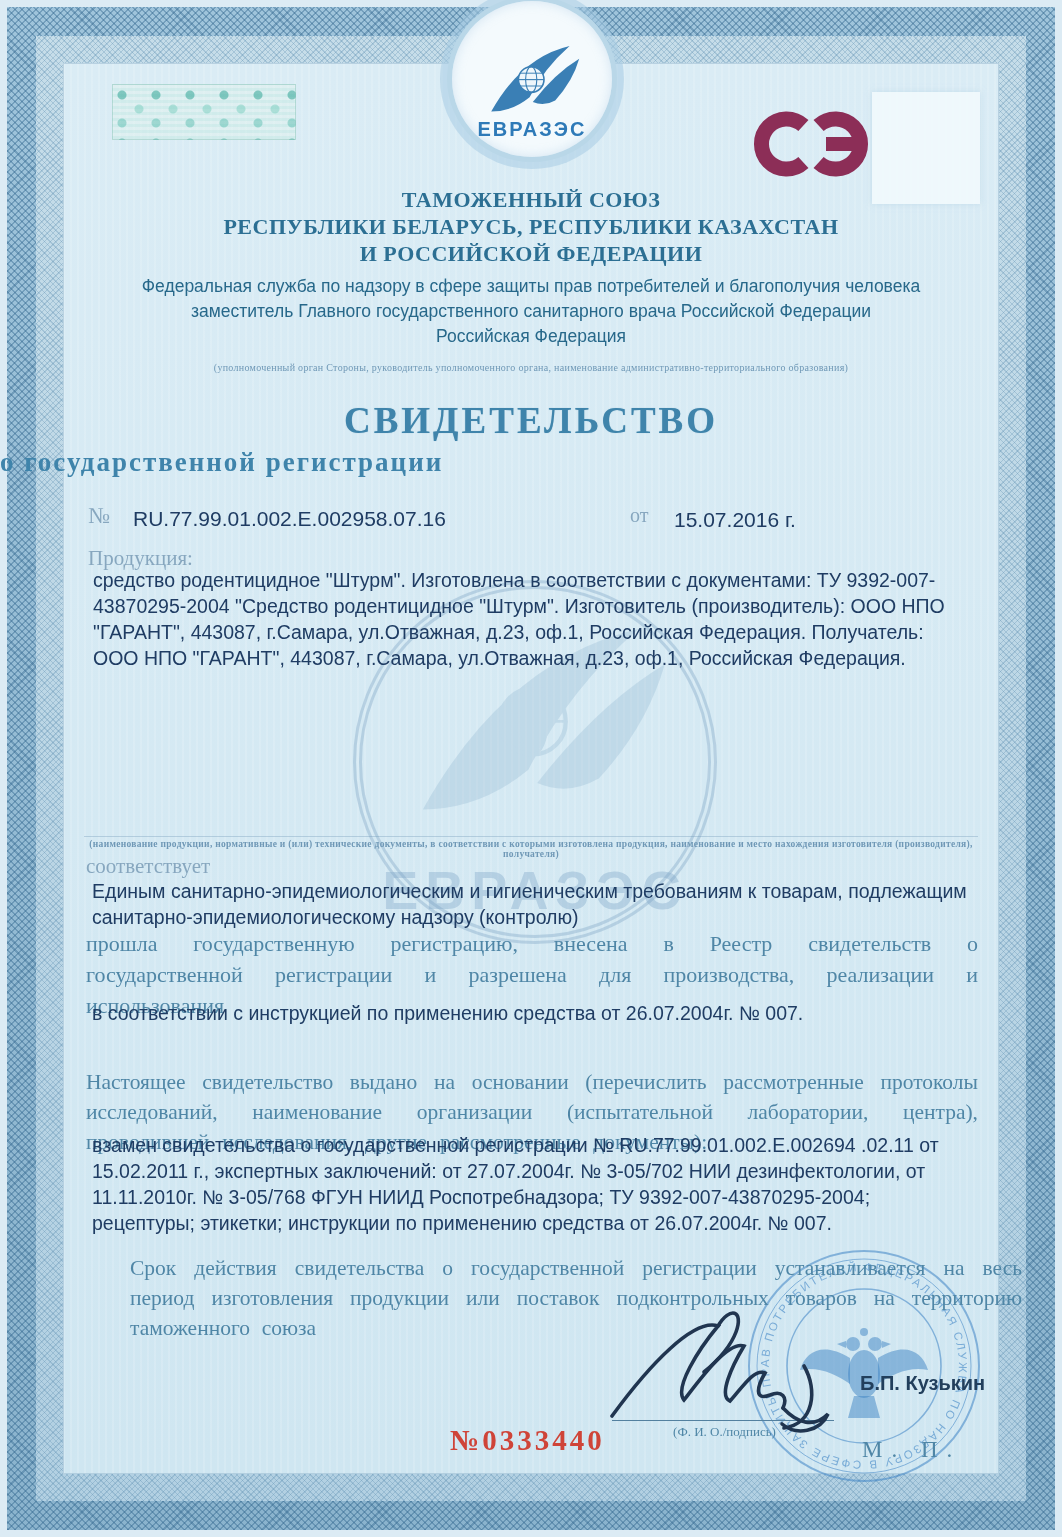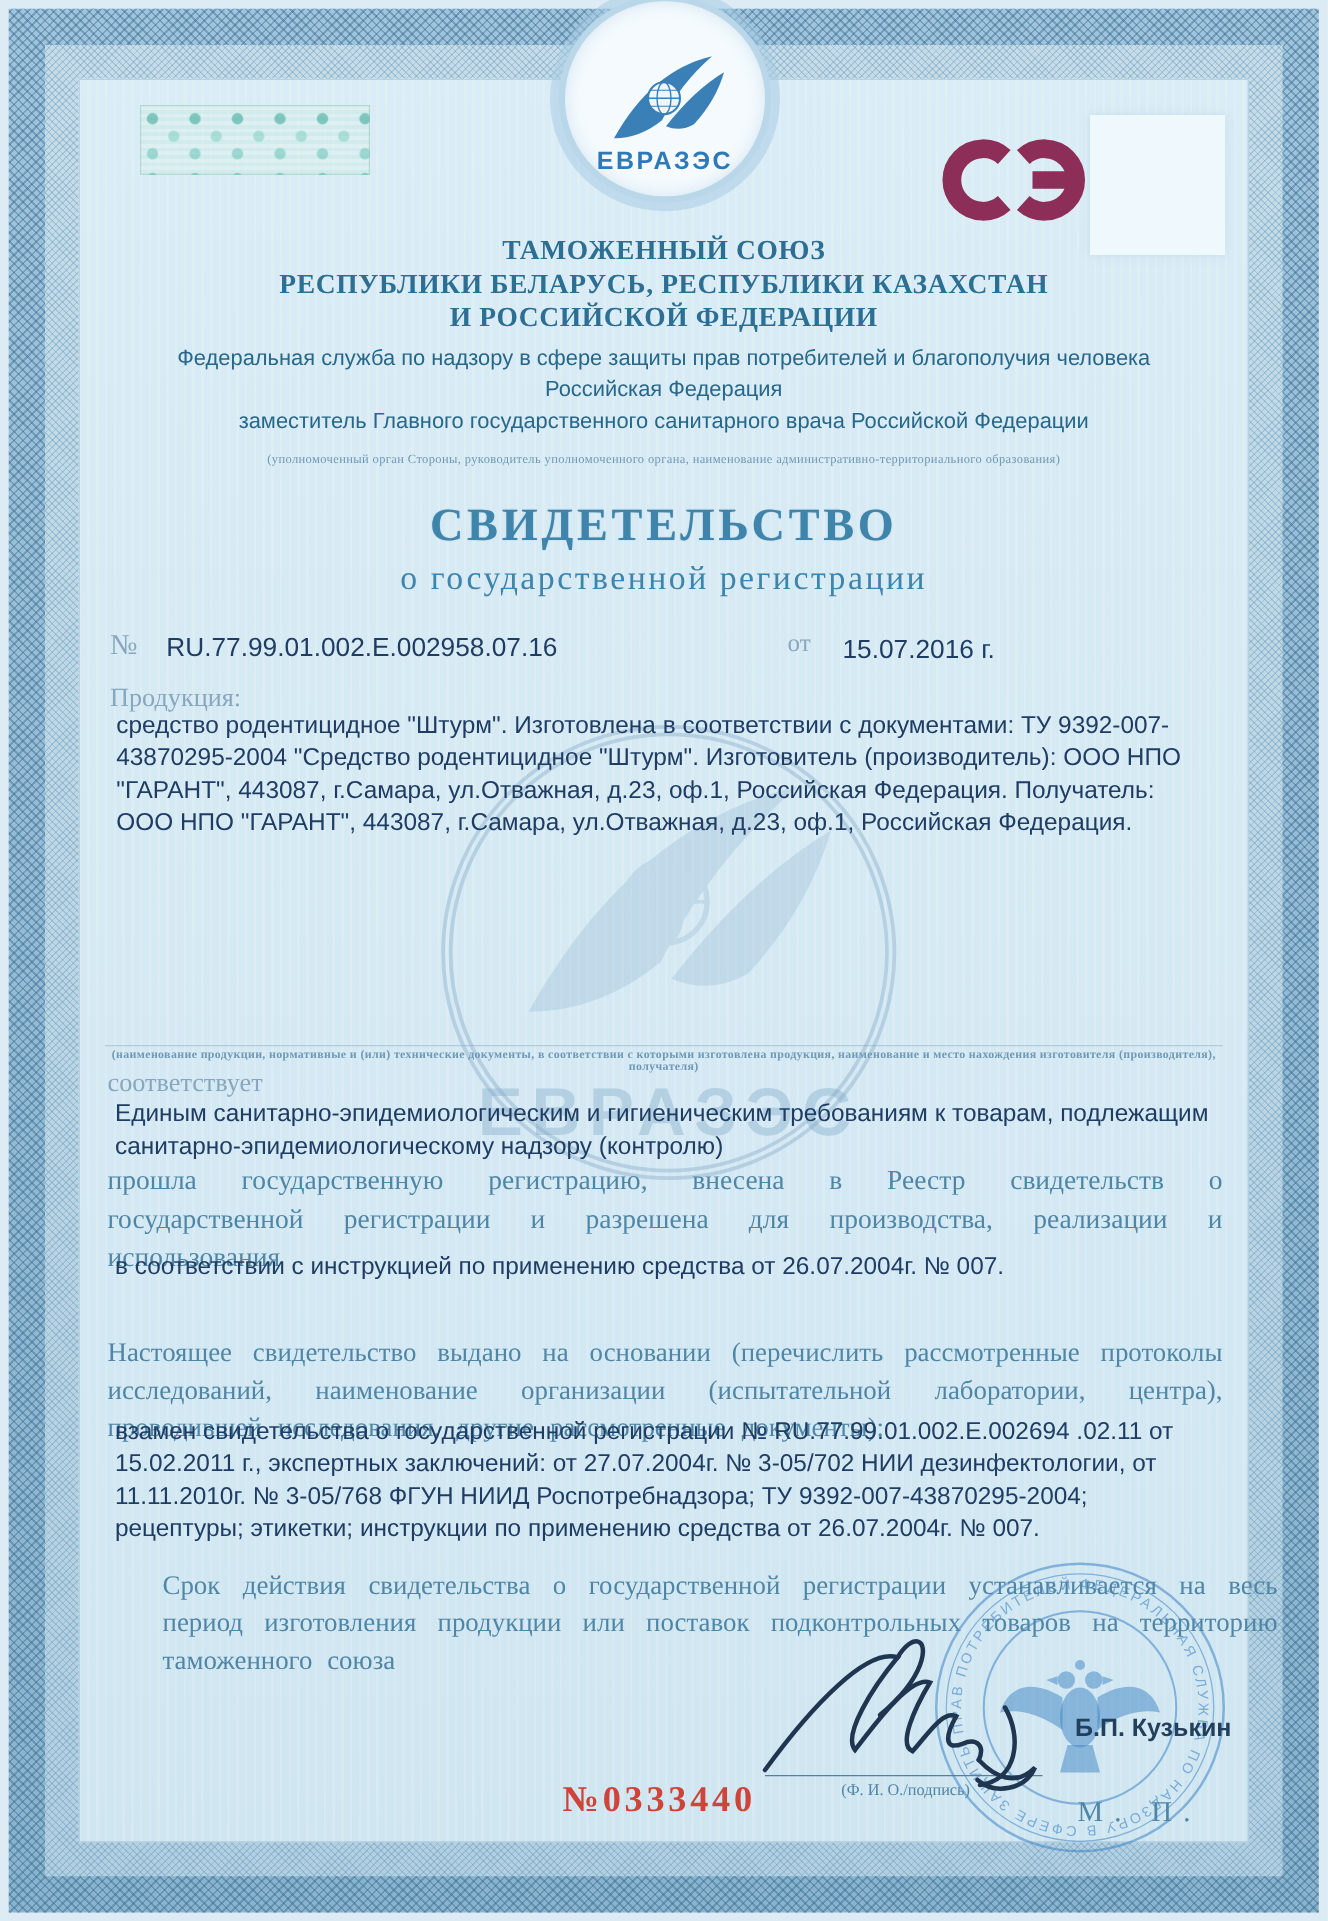--- a/index.html
+++ b/index.html
@@ -67,22 +67,22 @@
   .caption{
     font-size:10px;color:#6f98b6;text-align:center;letter-spacing:.3px;
   }
   .cap1{position:absolute;left:100px;right:100px;top:362px;z-index:5;}
   .title-main{
     position:absolute;left:0;right:0;top:399px;text-align:center;z-index:5;
     font-weight:bold;font-size:37px;color:#3f84ab;letter-spacing:3px;
     text-shadow:0 0 1px rgba(63,132,171,.4);
   }
   .title-sub{
-    position:absolute;left:0;right:0;top:447px;text-align:center;z-index:5;
-    font-weight:normal;font-size:27px;color:#3f84ab;letter-spacing:2px;
+    position:absolute;left:0;right:0;top:447px;text-align:left;z-index:5;
+    font-weight:bold;font-size:27px;color:#3f84ab;letter-spacing:2px;
   }
   
   .lab{font-size:21px;color:#87a7bf;}
   .sans-fill{font-family:"Liberation Sans",sans-serif;font-size:19.5px;color:#1f3c63;line-height:26px;}
   .serif-pre{color:#4f86a6;text-align:justify;}
   .abs{position:absolute;z-index:5;}
 
   .num-label{left:88px;top:503px;font-size:23px;}
   .num-value{left:133px;top:506px;font-size:21px;}
   .from-label{left:630px;top:504px;font-size:20px;}
@@ -159,22 +159,22 @@
     </span>
     <span class="brand">ЕВРАЗЭС</span>
   </div>
 
   <div class="hdr">
     <div class="h-serif">ТАМОЖЕННЫЙ СОЮЗ</div>
     <div class="h-serif">РЕСПУБЛИКИ БЕЛАРУСЬ, РЕСПУБЛИКИ КАЗАХСТАН</div>
     <div class="h-serif">И РОССИЙСКОЙ ФЕДЕРАЦИИ</div>
     <div class="h-gap"></div>
     <div class="h-sans">Федеральная служба по надзору в сфере защиты прав потребителей и благополучия человека</div>
+    <div class="h-sans">заместитель Главного государственного санитарного врача Российской Федерации</div>
     <div class="h-sans">Российская Федерация</div>
-    <div class="h-sans">заместитель Главного государственного санитарного врача Российской Федерации</div>
   </div>
   <div class="caption cap1">(уполномоченный орган Стороны, руководитель уполномоченного органа, наименование административно-территориального образования)</div>
 
   <div class="title-main">СВИДЕТЕЛЬСТВО</div>
   <div class="title-sub">о государственной регистрации</div>
 
   <div class="abs lab num-label">№</div>
   <div class="abs sans-fill num-value">RU.77.99.01.002.Е.002958.07.16</div>
   <div class="abs lab from-label">от</div>
   <div class="abs sans-fill date-value">15.07.2016 г.</div>

